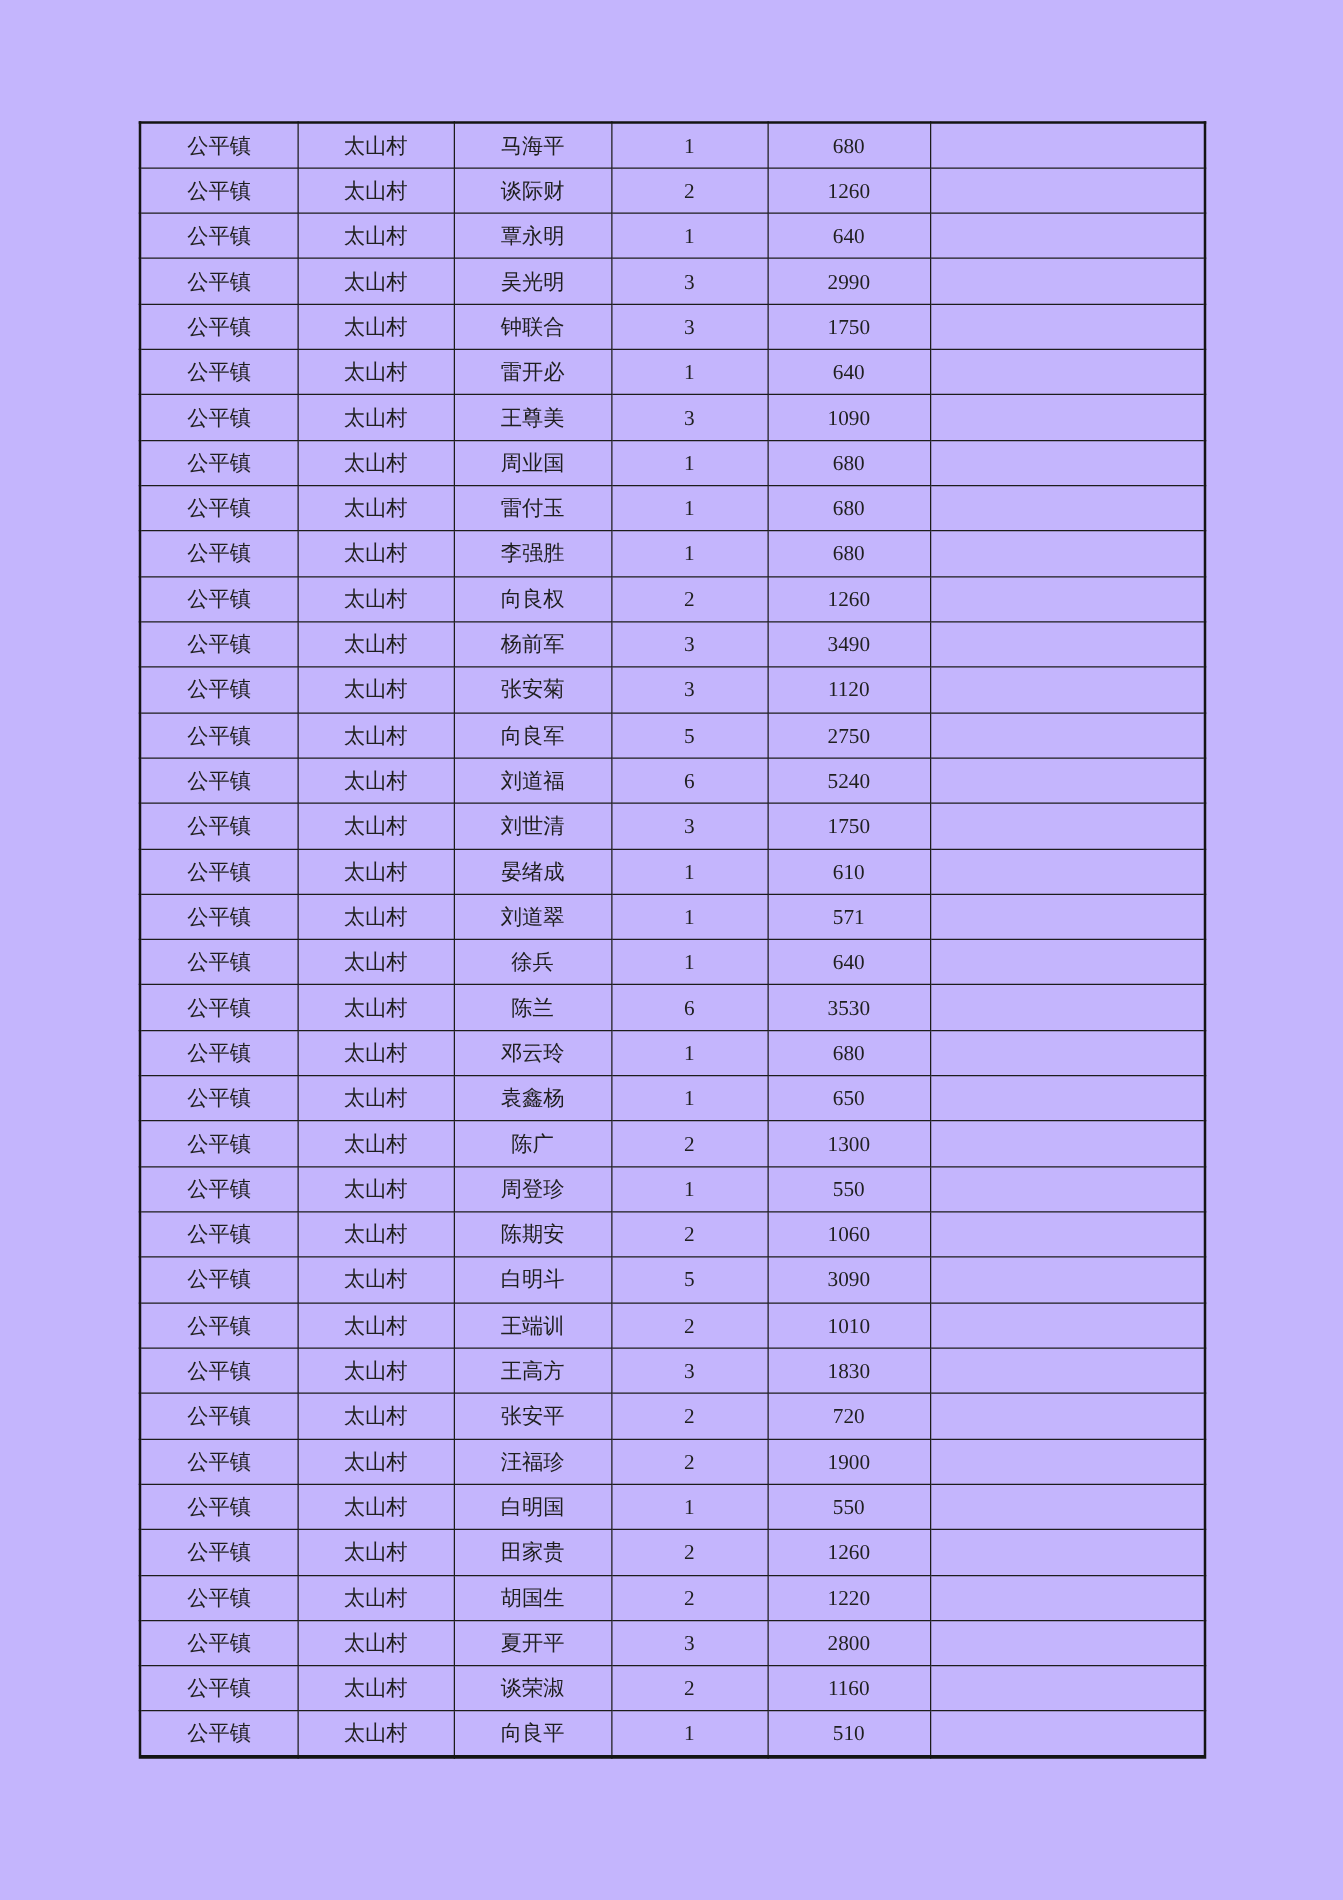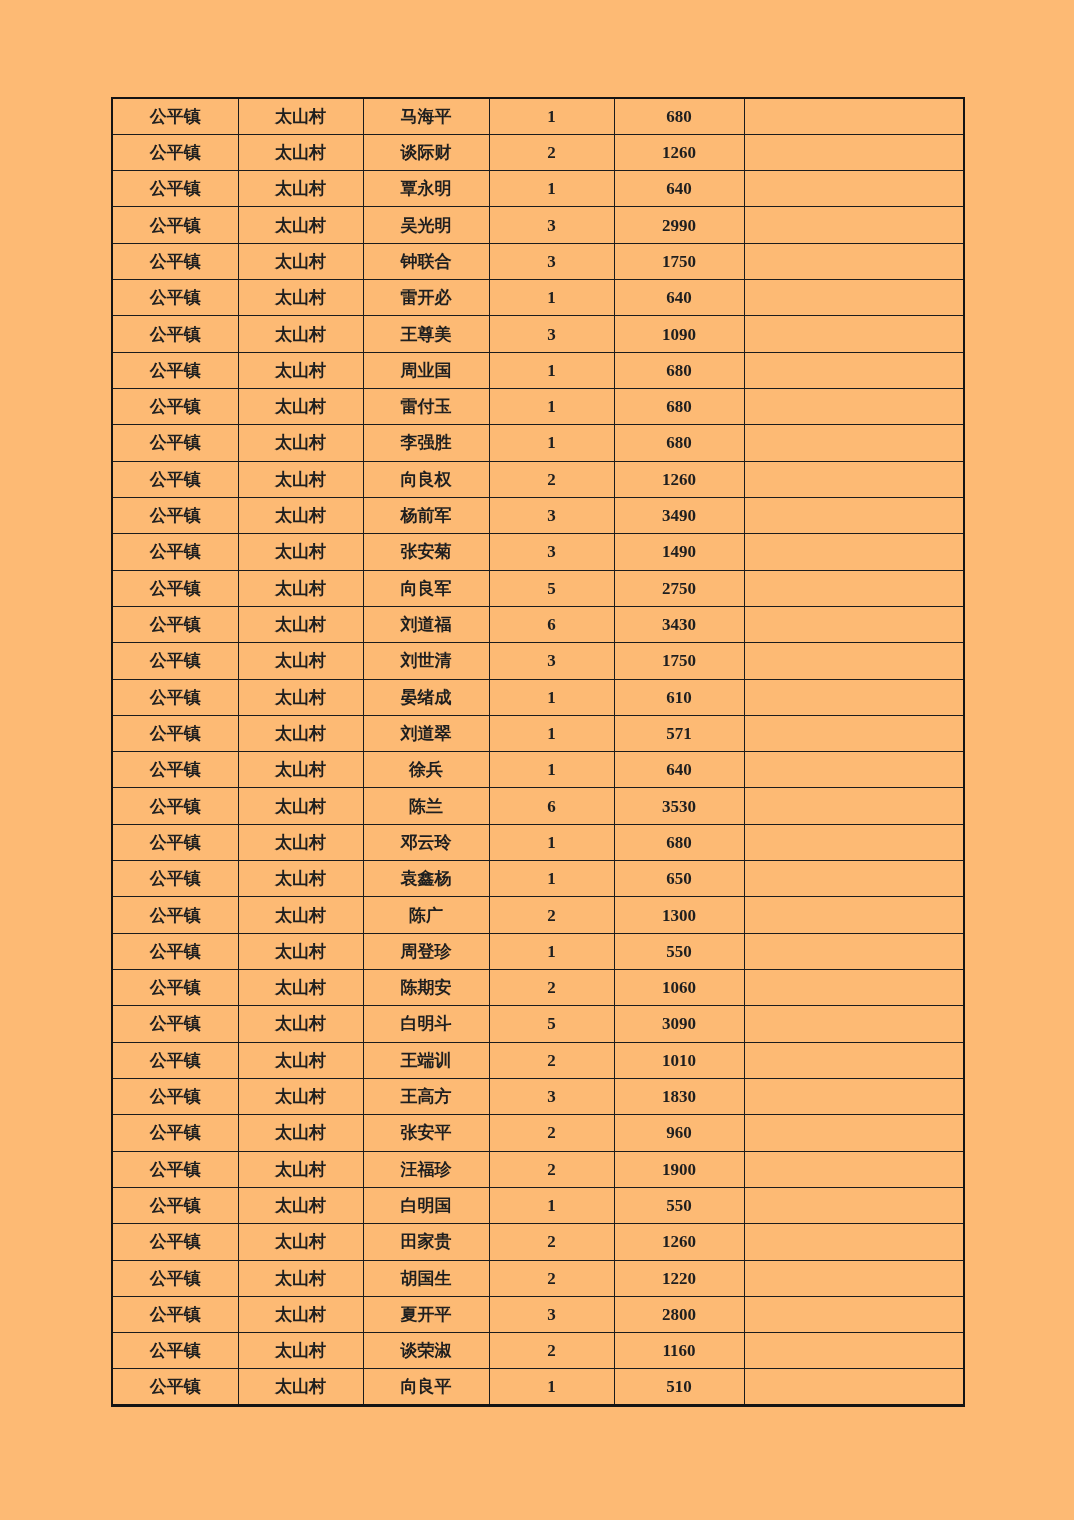--- a/index.html
+++ b/index.html
@@ -9,22 +9,21 @@
   }
   body {
     width: 1074px;
     height: 1520px;
     position: relative;
     font-family: "Liberation Serif", "DejaVu Serif", serif;
   }
   .doc-page {
     position: absolute;
     inset: 0;
-    background: #fdba74;
-    font-weight: bold;
+    background: #c4b5fd;
   }
   table.records-table {
     position: absolute;
     left: 111px;
     top: 97px;
     width: 852px;
     height: 1310px;
     border-collapse: collapse;
     table-layout: fixed;
     border: 2px solid #141414;
@@ -159,37 +158,37 @@
           <td>杨前军</td>
           <td>3</td>
           <td>3490</td>
           <td></td>
         </tr>
         <tr>
           <td>公平镇</td>
           <td>太山村</td>
           <td>张安菊</td>
           <td>3</td>
-          <td>1490</td>
+          <td>1120</td>
           <td></td>
         </tr>
         <tr>
           <td>公平镇</td>
           <td>太山村</td>
           <td>向良军</td>
           <td>5</td>
           <td>2750</td>
           <td></td>
         </tr>
         <tr>
           <td>公平镇</td>
           <td>太山村</td>
           <td>刘道福</td>
           <td>6</td>
-          <td>3430</td>
+          <td>5240</td>
           <td></td>
         </tr>
         <tr>
           <td>公平镇</td>
           <td>太山村</td>
           <td>刘世清</td>
           <td>3</td>
           <td>1750</td>
           <td></td>
         </tr>
@@ -287,21 +286,21 @@
           <td>王高方</td>
           <td>3</td>
           <td>1830</td>
           <td></td>
         </tr>
         <tr>
           <td>公平镇</td>
           <td>太山村</td>
           <td>张安平</td>
           <td>2</td>
-          <td>960</td>
+          <td>720</td>
           <td></td>
         </tr>
         <tr>
           <td>公平镇</td>
           <td>太山村</td>
           <td>汪福珍</td>
           <td>2</td>
           <td>1900</td>
           <td></td>
         </tr>

